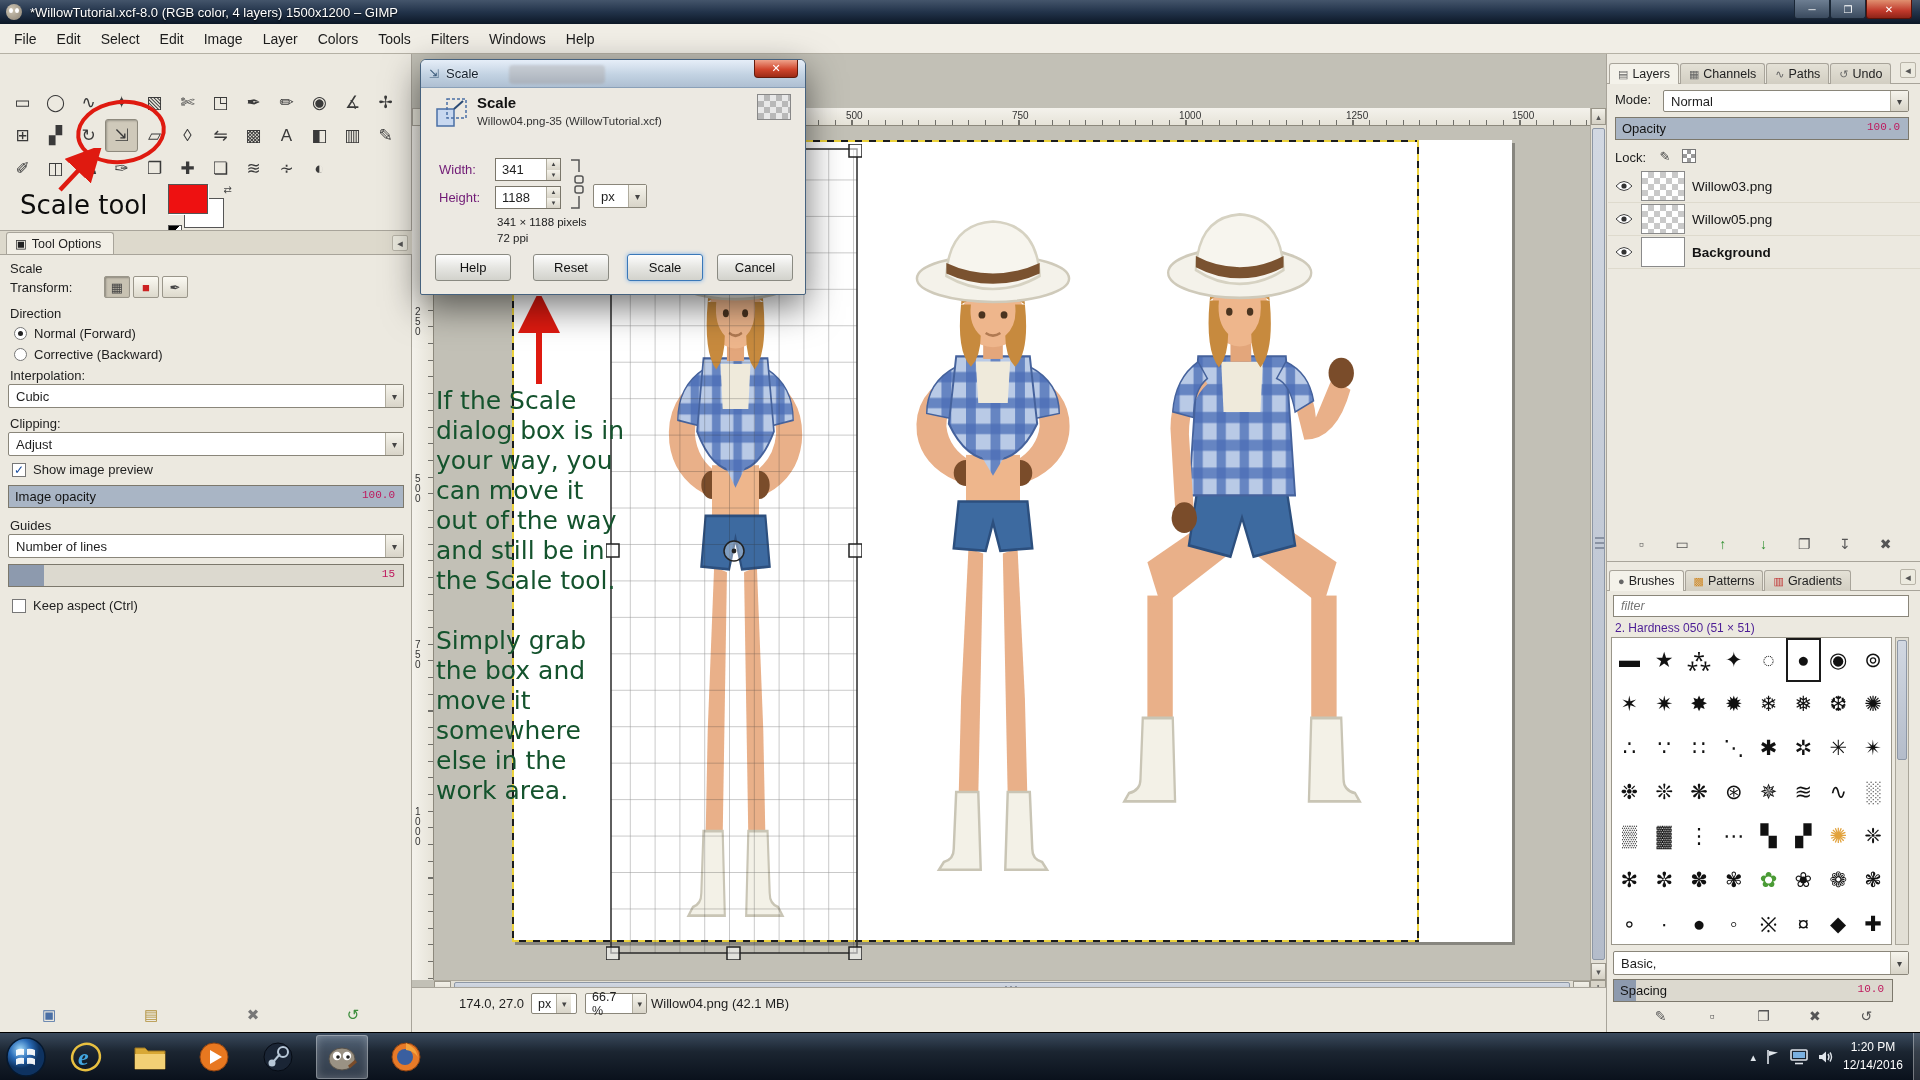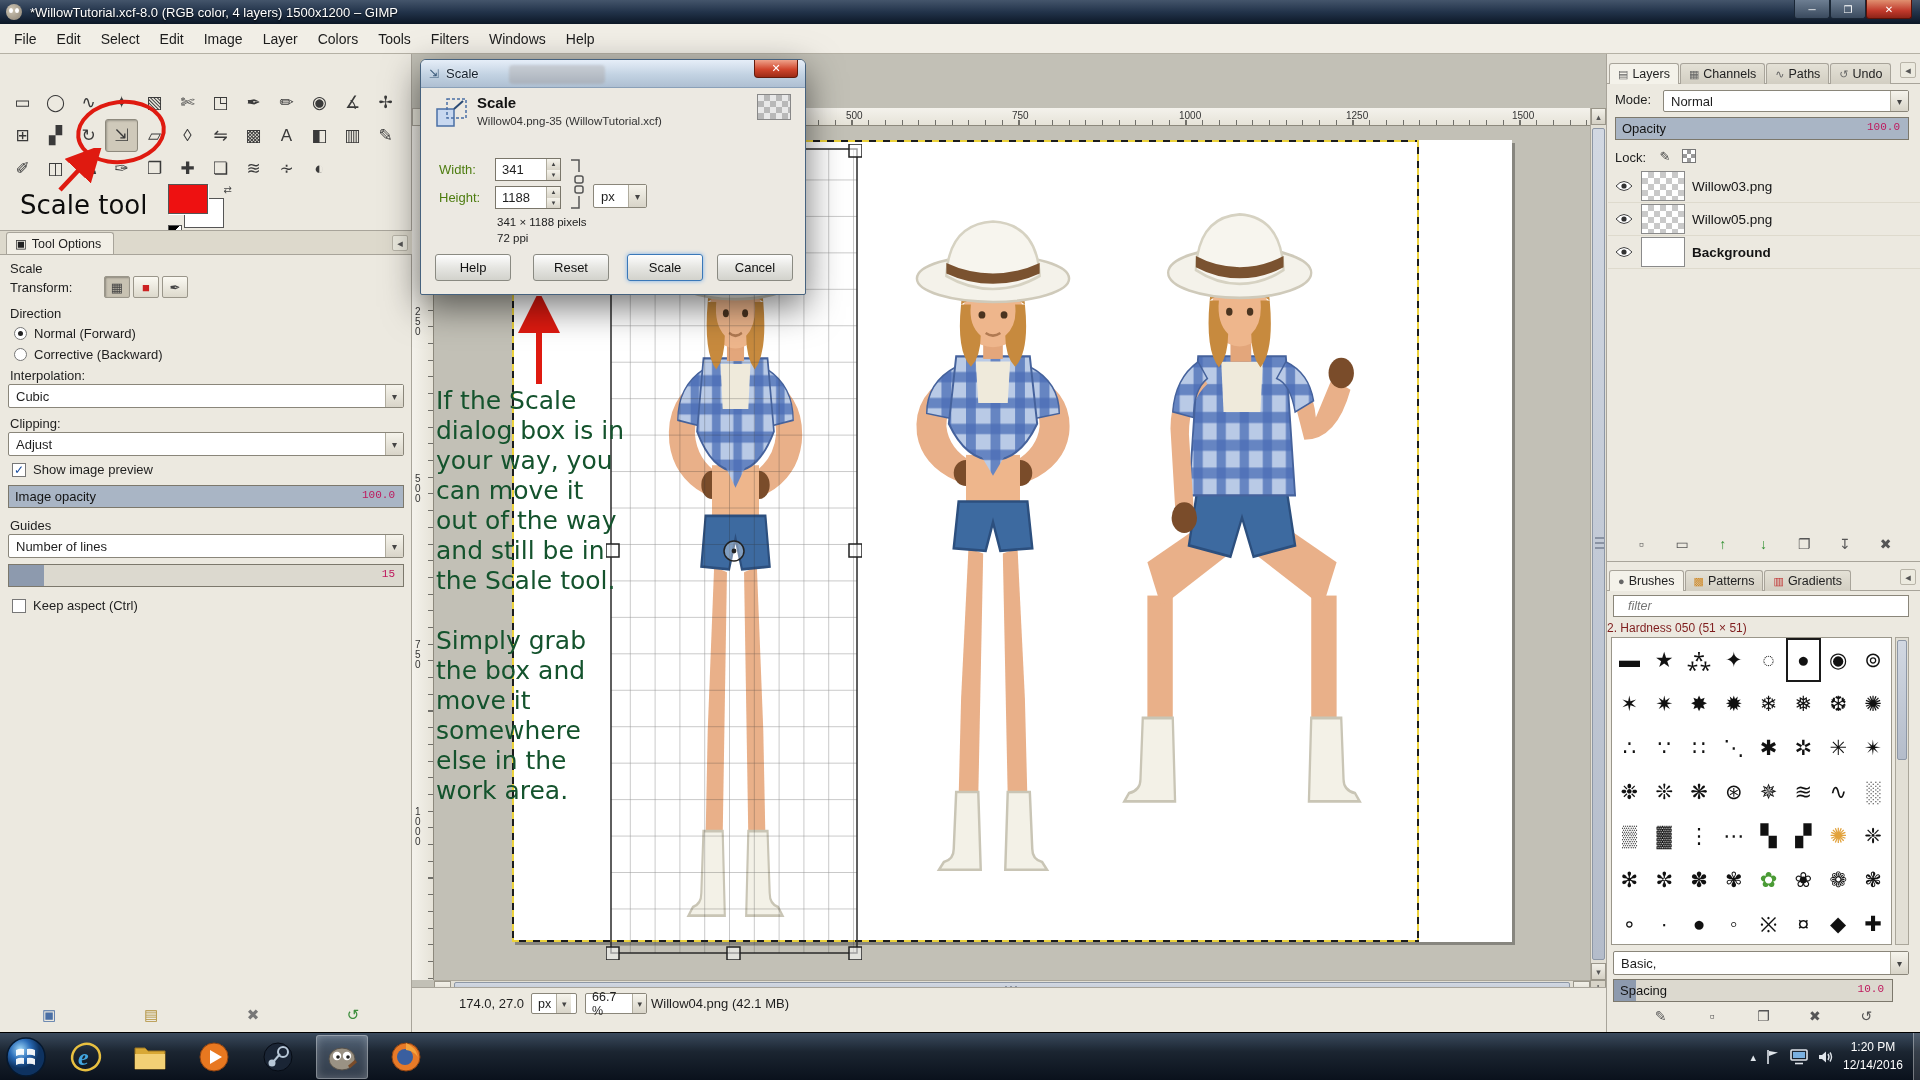--- a/index.html
+++ b/index.html
@@ -173,22 +173,22 @@
   .thumb.checker { background:conic-gradient(#c9c9c9 25%,#fff 0 50%,#c9c9c9 0 75%,#fff 0) 0 0/12px 12px; }
   .eye-btn { width:20px; height:16px; display:flex; align-items:center; justify-content:center; cursor:pointer; flex:none; }
 
   .layers-footer { position:absolute; left:0; top:479px; width:100%; height:24px; display:flex; justify-content:space-around; padding:0 14px; }
   .layers-footer .f-ico, .brushes-footer .f-ico { width:28px; height:22px; display:flex; align-items:center; justify-content:center;
     font-size:14px; color:#555; border-radius:3px; cursor:pointer; }
 
   .dock-divider { position:absolute; left:0; top:507px; width:100%; border-top:1px solid #a8a49a; }
 
   .brush-filter { position:absolute; left:6px; top:541px; width:296px; height:22px; border:1px solid #8a867a; background:#fff;
-    font-size:12.5px; font-style:italic; color:#888; padding:0 14px; font-family:"Liberation Sans",sans-serif; }
-  .brush-name { position:absolute; left:0; top:567px; font-size:12px; color:#7f1d1d; }
+    font-size:12.5px; font-style:italic; color:#888; padding:0 7px; font-family:"Liberation Sans",sans-serif; }
+  .brush-name { position:absolute; left:8px; top:567px; font-size:12px; color:#4c1d95; }
   .brush-grid { position:absolute; left:4px; top:583px; width:281px; height:308px; background:#fff; border:1px solid #9a968a;
     display:flex; flex-wrap:wrap; align-content:flex-start; overflow:hidden; }
   .brush-cell { width:34.8px; height:44px; display:flex; align-items:center; justify-content:center; font-size:21px; color:#111;
     border:2px solid transparent; cursor:pointer; }
   .brush-cell.selected { border-color:#1a1a1a; }
   .brush-scroll { position:absolute; left:288px; top:583px; width:14px; height:308px; background:#e2dfd5; border:1px solid #aaa69a; }
   .brush-scroll .sb-thumb { position:absolute; left:1px; top:2px; width:10px; height:120px; }
 
   .brushes-footer { position:absolute; left:0; top:951px; width:100%; height:24px; display:flex; justify-content:space-around; padding:0 28px; }
 
@@ -204,21 +204,21 @@
   .sd-redaction { position:absolute; left:88px; top:5px; width:96px; height:19px; border-radius:4px;
     background:linear-gradient(#c6cbd2,#aab1ba); filter:blur(1px); opacity:.9; }
   .sd-close { position:absolute; right:7px; top:0; width:44px; height:18px; border-radius:0 0 4px 4px;
     background:linear-gradient(#efa28a,#d0452c 55%,#9c2b16); border:1px solid #641b0c; border-top:none;
     color:#fff; font-size:11px; display:flex; align-items:center; justify-content:center; cursor:pointer; }
   .sd-header-ico { position:absolute; left:14px; top:37px; }
   .sd-heading { position:absolute; left:56px; top:34px; font-size:15px; font-weight:bold; color:#111; }
   .sd-subtitle { position:absolute; left:56px; top:55px; font-size:11.5px; color:#333; }
   .sd-thumb { position:absolute; right:14px; top:34px; width:34px; height:26px; border:1px solid #888;
     background:conic-gradient(#b8b8b8 25%,#e8e8e8 0 50%,#b8b8b8 0 75%,#e8e8e8 0) 0 0/12px 12px; }
-  .sd-field-label { position:absolute; left:18px; font-size:13px; color:#4d7c0f; }
+  .sd-field-label { position:absolute; left:18px; font-size:13px; color:#701a75; }
   .sd-spin { position:absolute; left:74px; width:66px; height:23px; border:1px solid #7a766a; background:#fff; display:flex; }
   .sd-spin .val { flex:1; text-align:left; padding:3px 0 0 6px; font-size:13px; }
   .sd-spin .arrows { width:14px; border-left:1px solid #b0ac9e; display:flex; flex-direction:column; }
   .sd-spin .arrows span { flex:1; font-size:7px; line-height:10px; text-align:center; color:#444;
     background:linear-gradient(#f6f4ec,#d8d4c8); cursor:pointer; }
   .sd-chain { position:absolute; left:148px; top:98px; }
   .sd-unit { position:absolute; left:172px; top:124px; width:54px; height:24px; }
   .sd-info1 { position:absolute; left:76px; top:156px; font-size:11.5px; color:#222; }
   .sd-info2 { position:absolute; left:76px; top:172px; font-size:11.5px; color:#222; }
   .win-btn { position:absolute; top:194px; width:76px; height:27px; border:1px solid #8a8a82; border-radius:3px;

